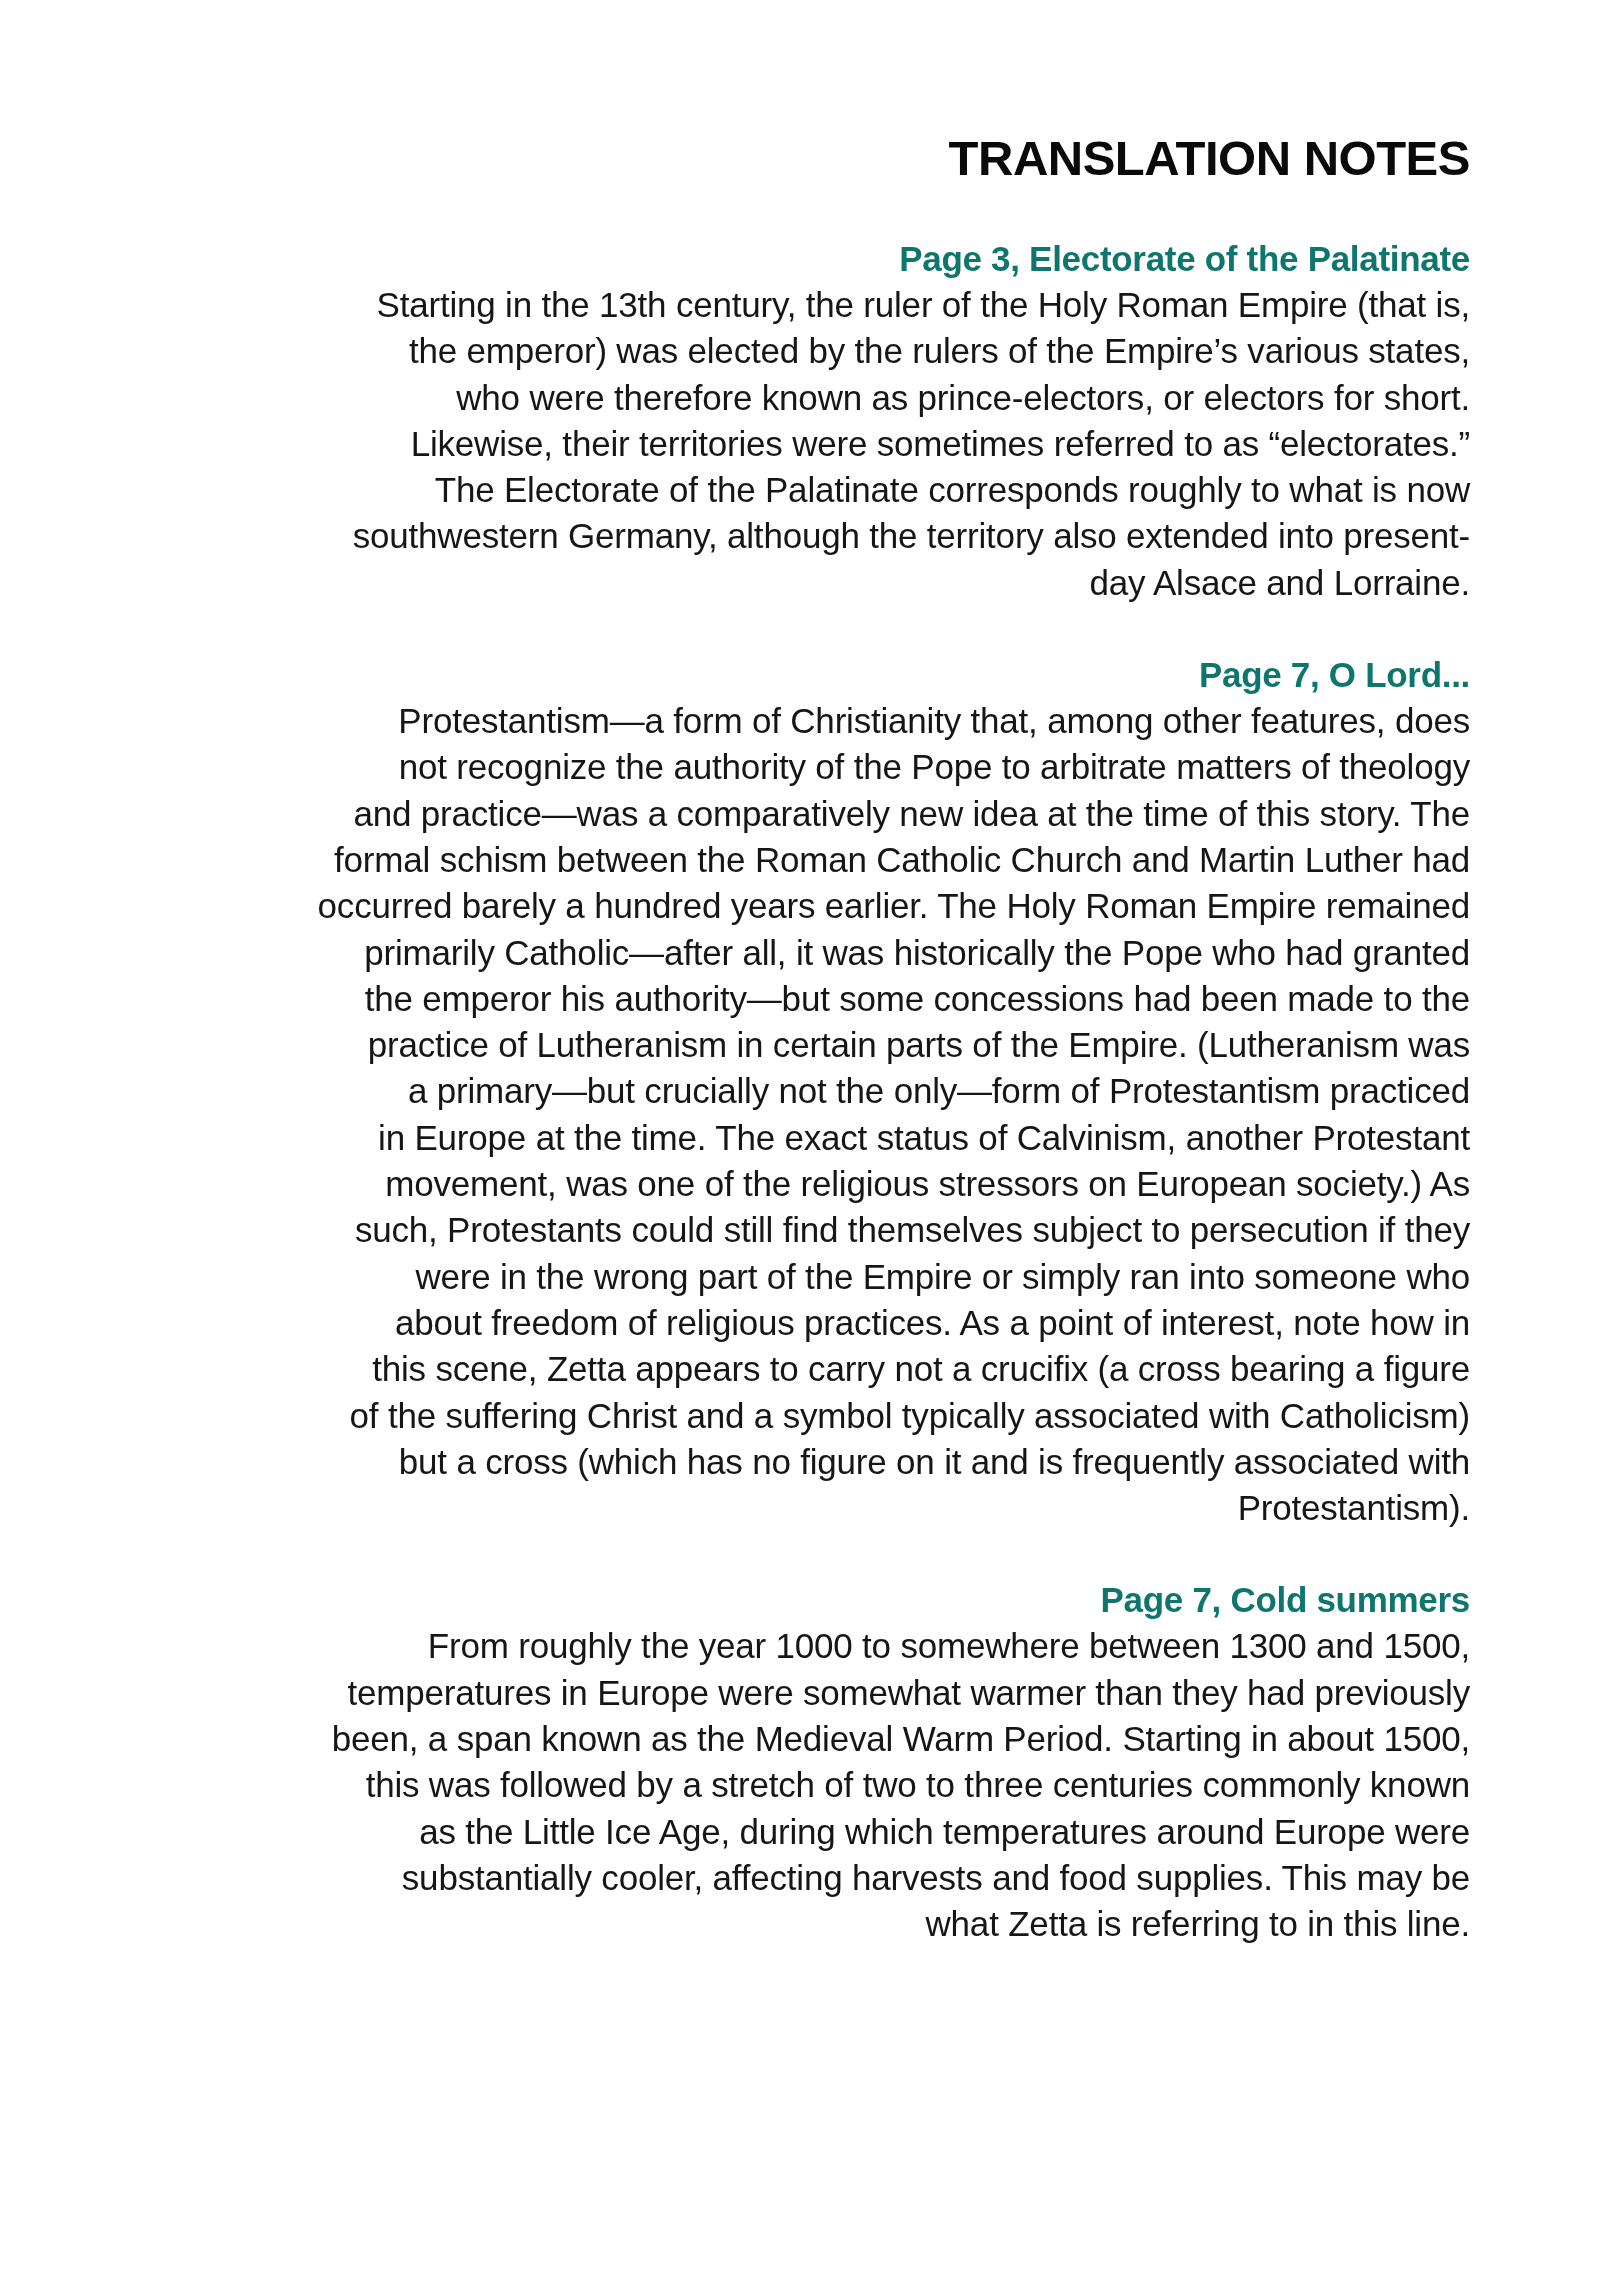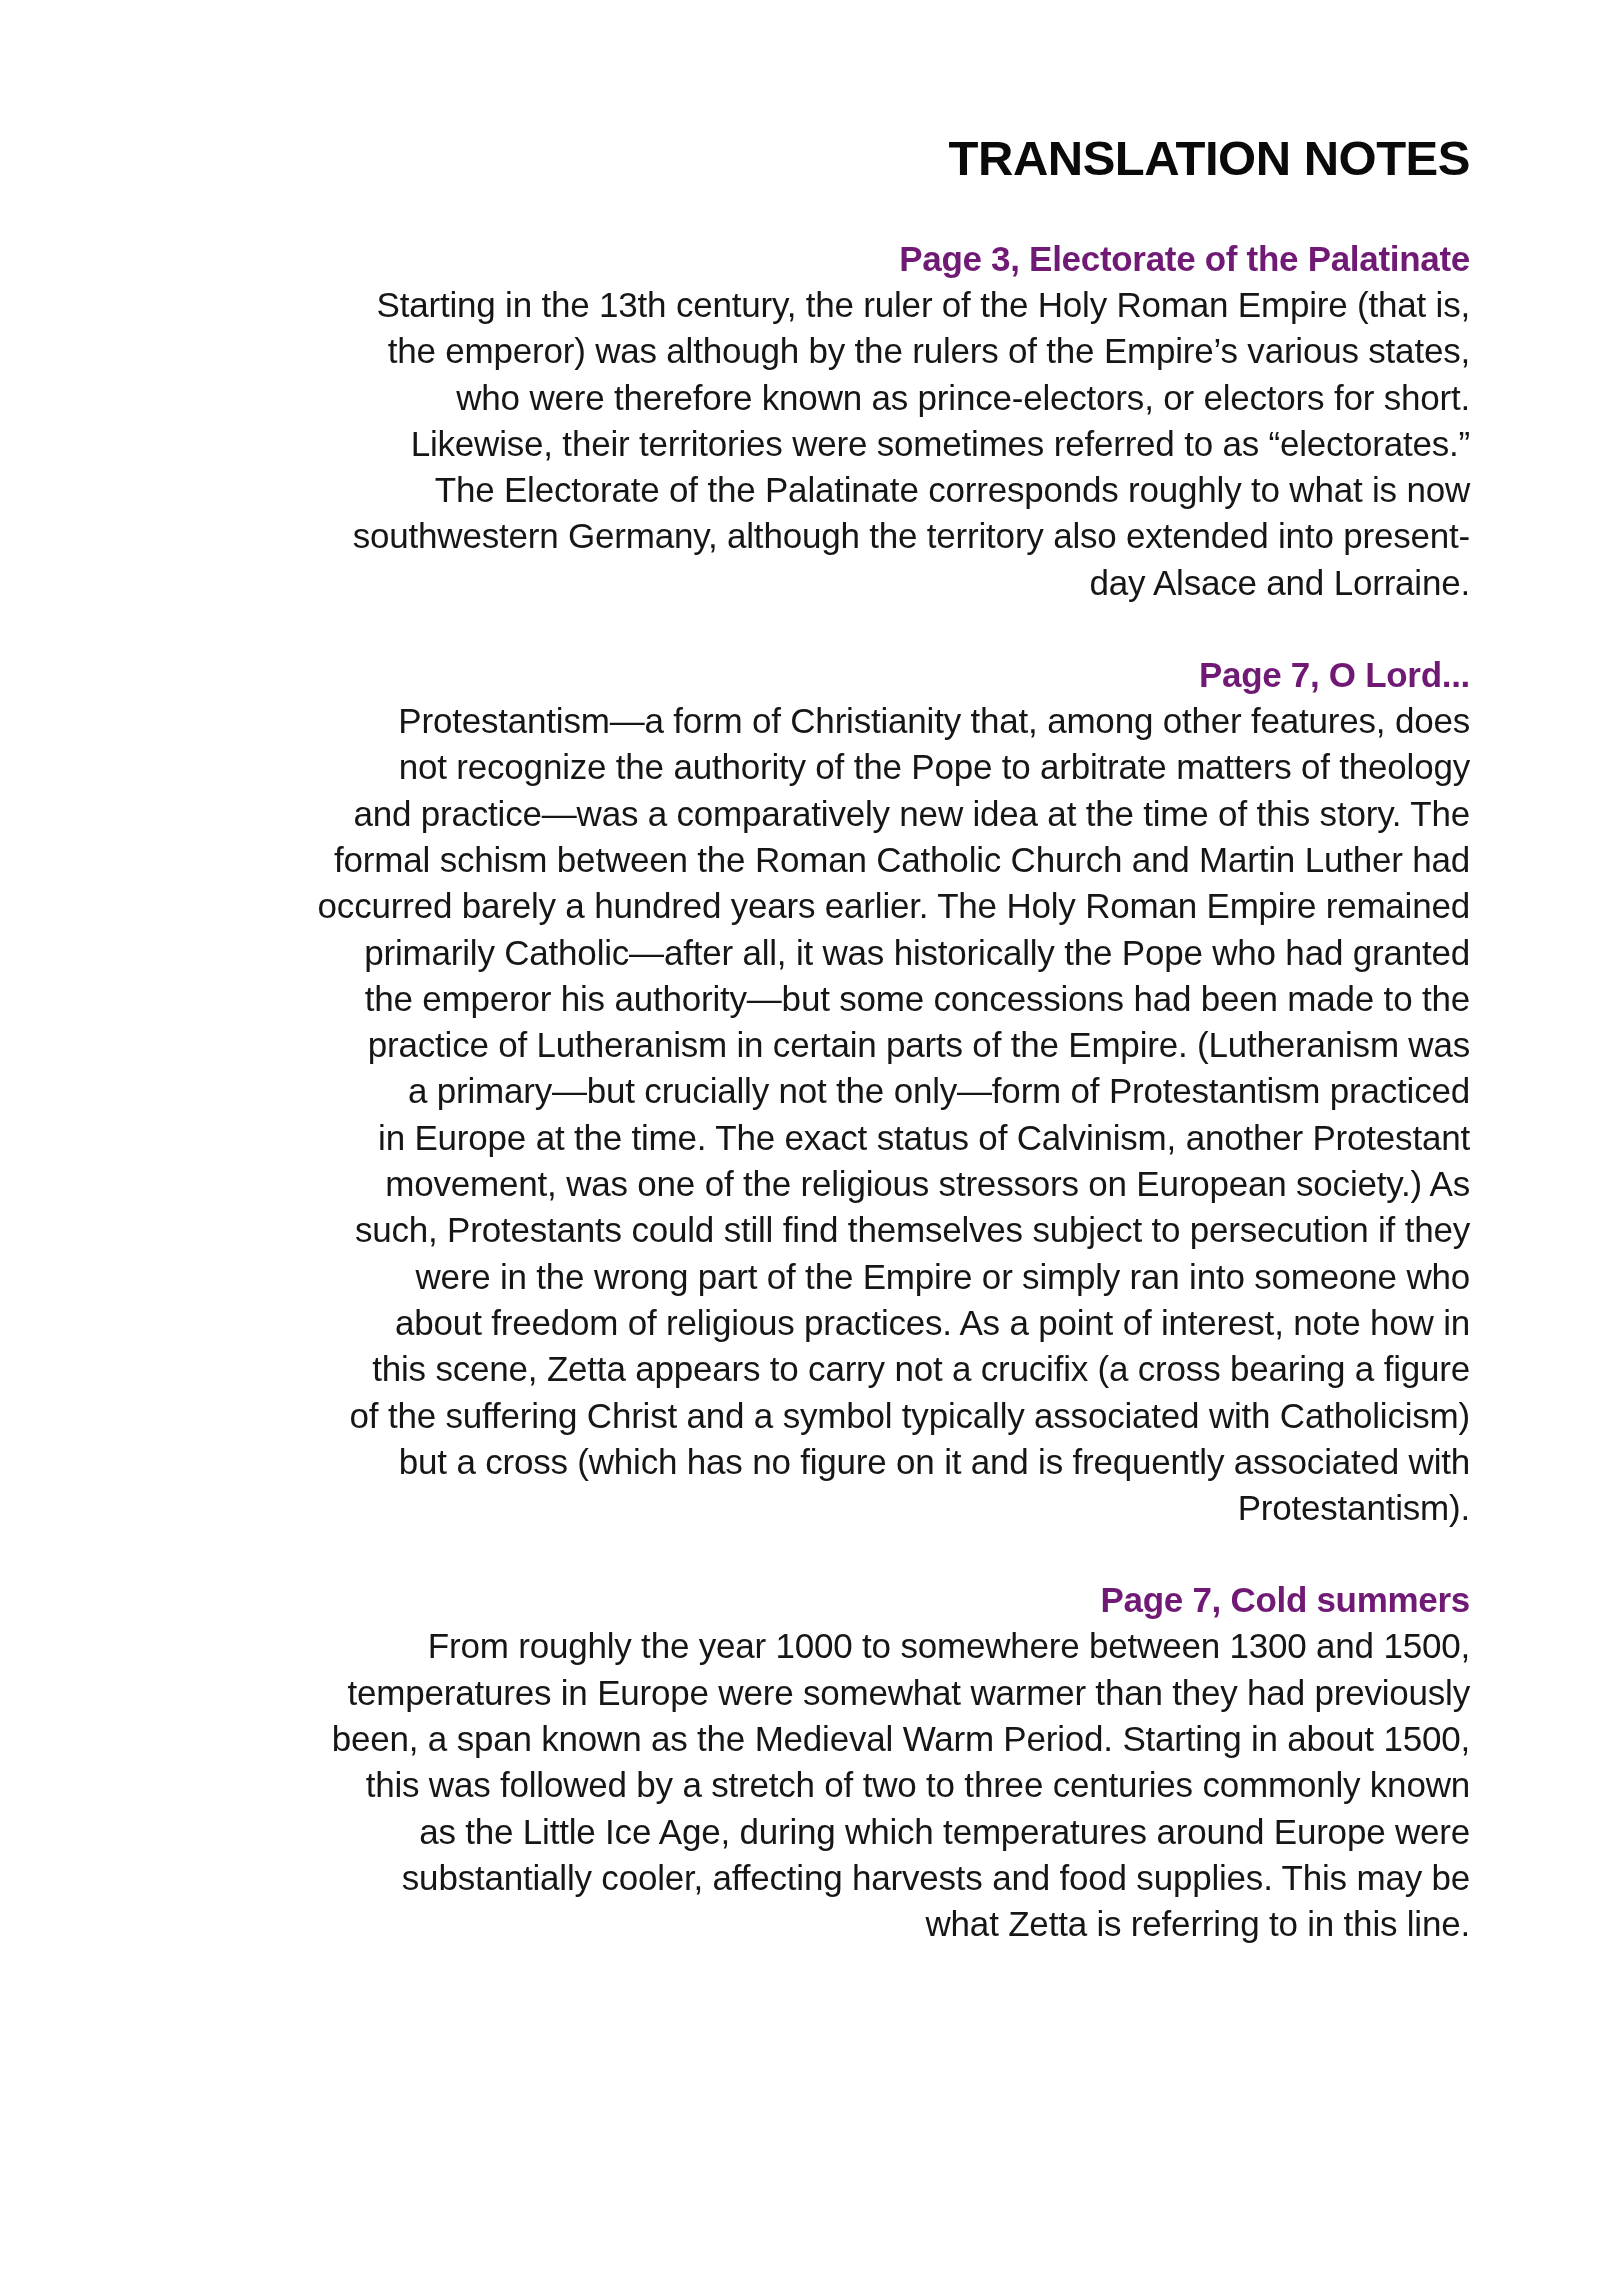--- a/index.html
+++ b/index.html
@@ -10,39 +10,39 @@
   }
   .page { position: absolute; left: 140px; top: 128px; width: 1330px; text-align: right; }
   .title {
     font-family: "Liberation Sans", sans-serif;
     font-weight: 700; font-size: 49px; letter-spacing: -0.5px;
     margin: 0 0 48px 0; line-height: 60px; color: #0a0a0a;
   }
   .note { margin: 0 0 46px 0; }
   .note-heading {
     font-weight: 700; font-size: 35px; line-height: 46px; margin: 0;
-    letter-spacing: -0.3px; color: #701a75;
+    letter-spacing: -0.3px; color: #0f766e;
   }
   .note-body {
     font-size: 35px; line-height: 46.3px; margin: 0; font-weight: 400;
     letter-spacing: -0.2px; color: #161616;
   }
   .line { display: block; white-space: nowrap; }
 </style>
 </head>
 <body>
 
 <div class="page">
   <h1 class="title">TRANSLATION NOTES</h1>
 
   <section class="note">
     <h2 class="note-heading">Page 3, Electorate of the Palatinate</h2>
     <p class="note-body">
       <span class="line">Starting in the 13th century, the ruler of the Holy Roman Empire (that is,</span>
-      <span class="line">the emperor) was although by the rulers of the Empire’s various states,</span>
+      <span class="line">the emperor) was elected by the rulers of the Empire’s various states,</span>
       <span class="line">who were therefore known as prince-electors, or electors for short.</span>
       <span class="line">Likewise, their territories were sometimes referred to as “electorates.”</span>
       <span class="line">The Electorate of the Palatinate corresponds roughly to what is now</span>
       <span class="line">southwestern Germany, although the territory also extended into present-</span>
       <span class="line">day Alsace and Lorraine.</span>
     </p>
   </section>
 
   <section class="note">
     <h2 class="note-heading">Page 7, O Lord...</h2>

